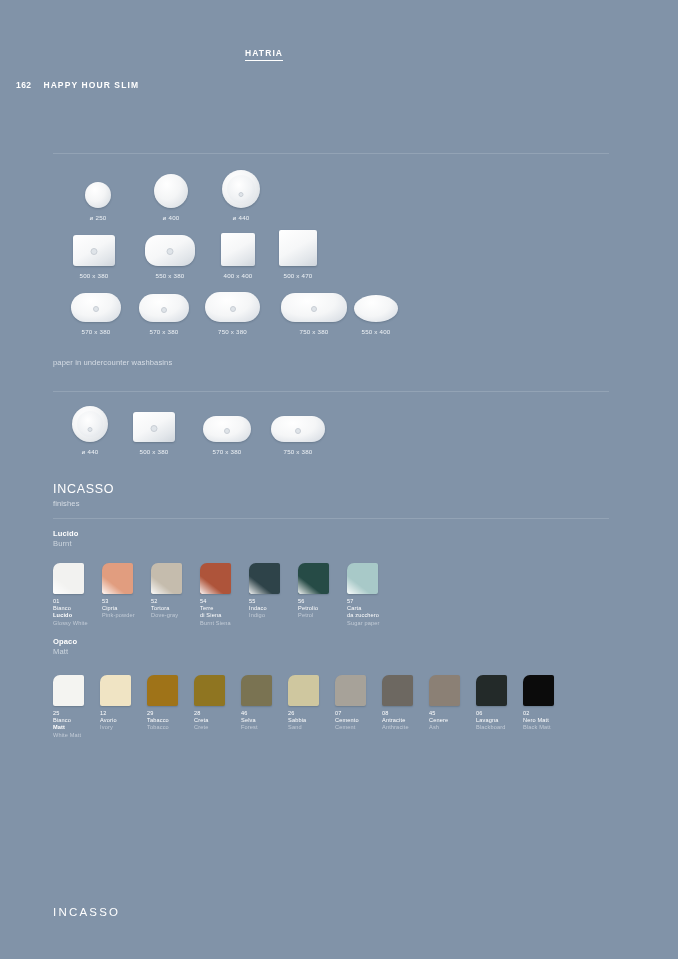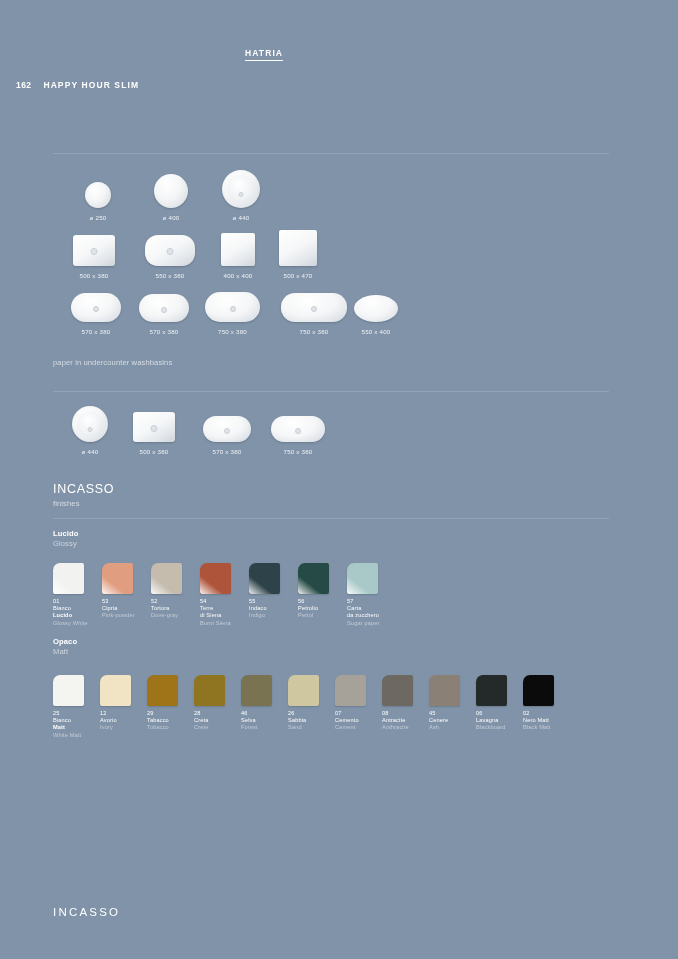--- a/index.html
+++ b/index.html
@@ -216,21 +216,21 @@
     </div>
 
   <div class="section" style="top:482px">
     <div class="sec-title">INCASSO</div>
     <div class="sec-sub">finishes</div>
   </div>
   <div class="rule" style="top:518px"></div>
 
   <div class="fin-group" style="top:529px">
     <div class="fg-name">Lucido</div>
-    <div class="fg-sub">Glossy</div>
+    <div class="fg-sub">Burnt</div>
   </div>
   <div id="sw-0" class="swatch-row" style="top:563px;height:70px;width:560px">
       <div class="sw" style="position: absolute; left: 0px; top: 0px; width: 46px;">
         <div class="chip gloss" style="background: rgb(242, 242, 240);"></div>
         <div class="sw-lines">
           <div class="sw-code">01</div>
           <div class="sw-it">Bianco</div>
           <div class="sw-it b">Lucido</div>
           <div class="sw-en">Glossy White</div>
         </div>

